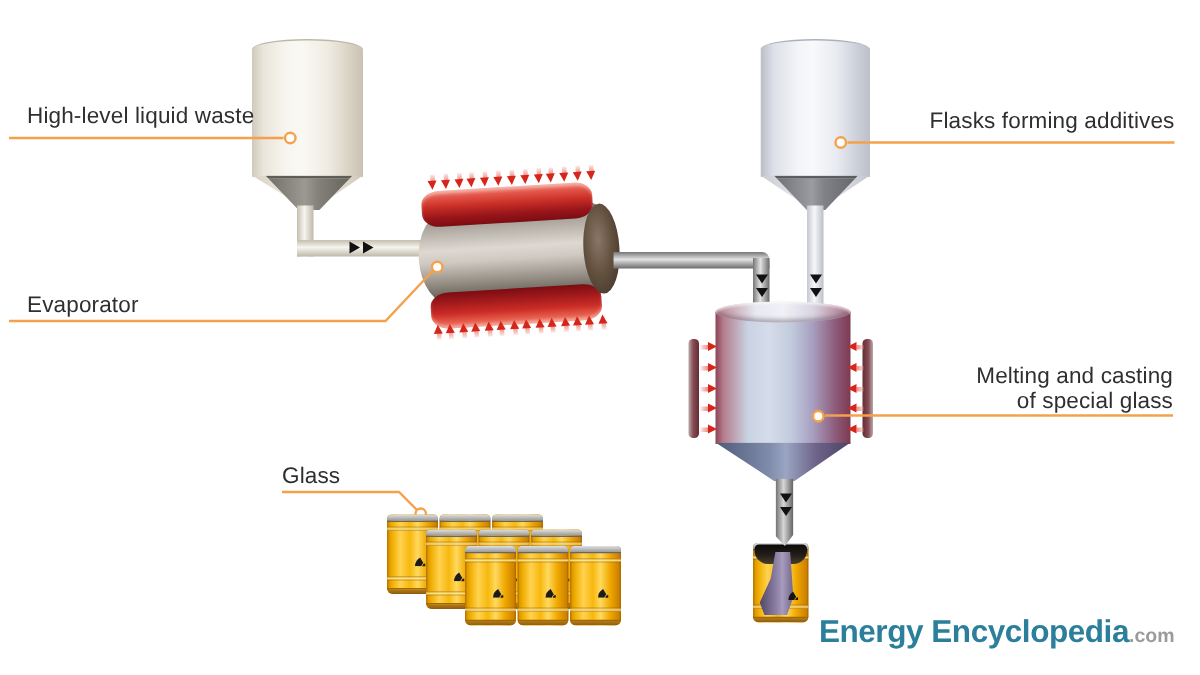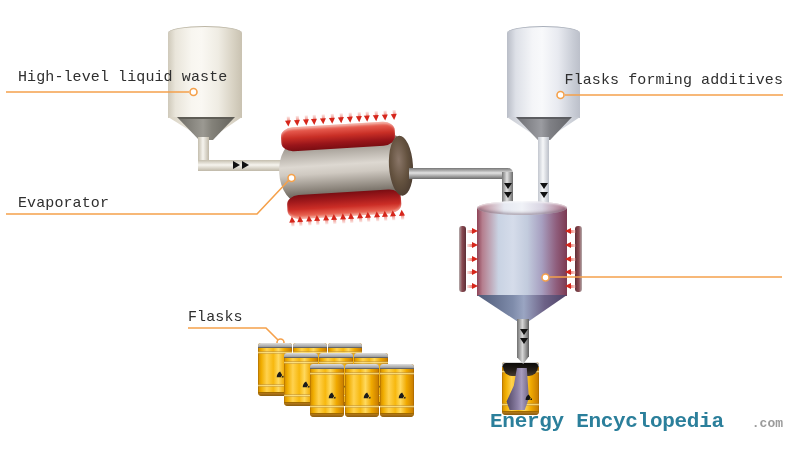--- a/index.html
+++ b/index.html
@@ -1,21 +1,21 @@
 <!DOCTYPE html>
 <html style="--leader: #f5a14b; --label: #2f2f2f; --heat: #d6261b; --flow: #111111; --logo: #2b7f9b; --logosuf: #9b9b9b;"><head>
 <meta charset="utf-8">
 <style>
   :root{
     --leader:#f5a14b; --label:#2f2f2f; --heat:#d6261b; --flow:#111111;
     --logo:#2b7f9b; --logosuf:#9b9b9b;
   }
   html,body{margin:0;padding:0;background:#fff;}
   .canvas{position:relative;width:800px;height:448px;background:#ffffff;overflow:hidden;
-          font-family:Liberation Mono, monospace;}
+          font-family:Liberation Sans, sans-serif;}
   .abs{position:absolute;}
 
   
   .lbl{position:absolute;font-size:15px;color:var(--label);letter-spacing:.1px;white-space:nowrap;}
   .lbl.right{text-align:right;}
   #lbl-melt{line-height:1.12;white-space:normal;width:160px;}
 
   
   svg.leaders{position:absolute;left:0;top:0;width:800px;height:450px;pointer-events:none;}
   svg.leaders polyline{fill:none;stroke:var(--leader);stroke-width:1.6;}
@@ -142,21 +142,21 @@
     border-radius:3px 3px 9px 9px;
     background:linear-gradient(180deg,#0c0a08,#241e18 55%,#473c30 100%);}
   #outflask .glass{position:absolute;left:4px;top:6px;width:26px;height:42px;z-index:3;
     clip-path:polygon(42% 0,80% 0,88% 72%,72% 100%,14% 100%,2% 80%,30% 42%);
     background:linear-gradient(90deg,#4e4462,#8d81a6 45%,#a79cbd 60%,#5a4f70);}
   #outflask svg.trefoil{top:30px;left:60%;z-index:4;width:16px;height:16px;fill:#141414;}
 
   
   .logo{position:absolute;right:17px;top:410px;white-space:nowrap;}
   .logo .brand{font-weight:bold;font-size:21px;letter-spacing:-.3px;color:var(--logo);text-align:right;}
-  .logo .suffix{font-size:13px;font-weight:bold;color:var(--logosuf);padding-left:28px;}
+  .logo .suffix{font-size:13px;font-weight:bold;color:var(--logosuf);}
 
   .hiddefs{position:absolute;width:0;height:0;overflow:hidden;}
 </style>
 </head>
 <body>
 
 <div class="canvas">
 
   <svg class="hiddefs" aria-hidden="true">
     <defs>
@@ -368,20 +368,24 @@
     <polyline points="188,328 266,328 278,340"></polyline>
       <circle cx="280.5" cy="342.5" r="3.5"></circle>
     <polyline points="783,95 565,95"></polyline>
       <circle cx="560.5" cy="95" r="3.5"></circle>
     <polyline points="782,277 550,277"></polyline>
       <circle cx="545.5" cy="277.5" r="3.5"></circle>
   </svg>
 
   <div class="lbl" style="left:18px;top:69px;">High-level liquid waste</div>
   <div class="lbl" style="left:18px;top:195px;">Evaporator</div>
-  <div class="lbl" style="left:188px;top:309px;">Flasks</div>
+  <div class="lbl" style="left:188px;top:309px;">Glass</div>
   <div class="lbl right" style="right:17px;top:72px;">Flasks forming additives</div>
+  <div class="lbl right" id="lbl-melt" style="right:18px;top:243px;">
+    <span>Melting and casting</span><br>
+    <span>of special glass</span>
+  </div>
 
   <div class="logo">
     <span class="brand">Energy Encyclopedia</span><span class="suffix">.com</span>
   </div>
 
 </div>
 
 </body></html>

